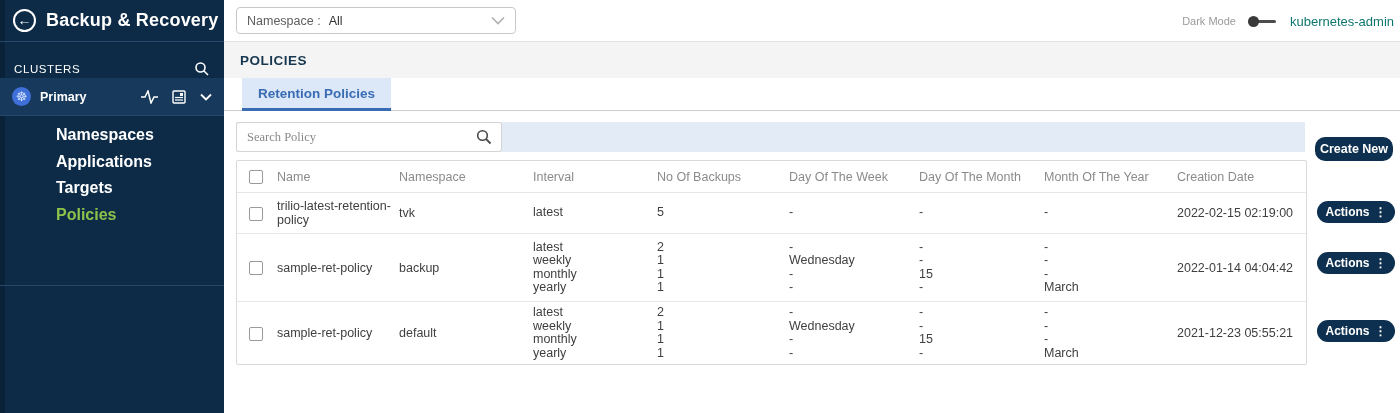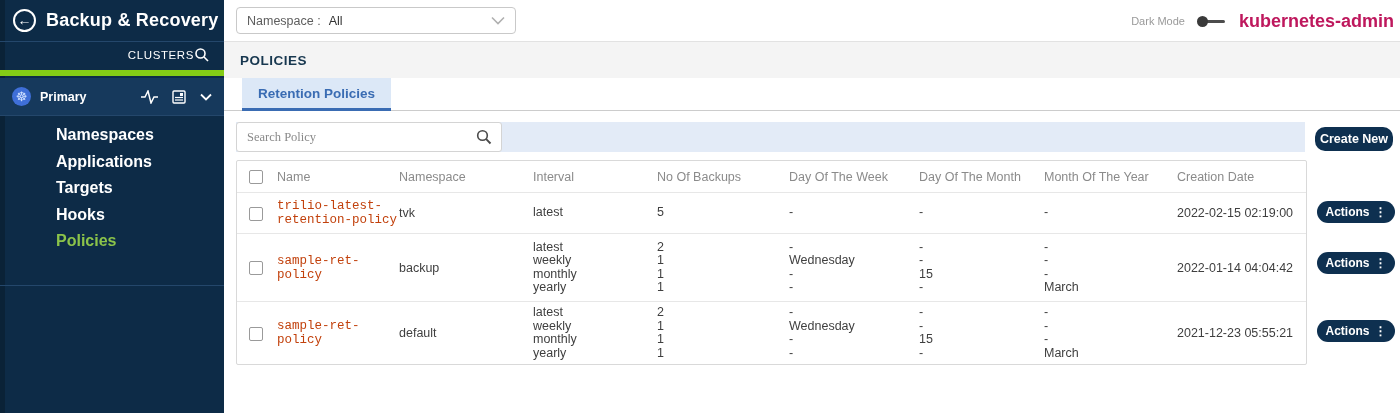--- a/index.html
+++ b/index.html
@@ -8,71 +8,71 @@
     position:relative; width:1400px; height:413px; overflow:hidden;
     font-family:"Liberation Sans", sans-serif; background:#ffffff;
     color:#3f3f3f;
   }
   
   .sidebar { position:absolute; left:0; top:0; width:224px; height:413px; background:#0d2b47; }
   .edge-strip { position:absolute; left:0; top:0; width:5px; height:413px; background:#0a2237; }
   .sb-header { position:absolute; left:0; top:0; width:224px; height:42px; display:flex; align-items:center; padding-left:13px; border-bottom:1px solid #24476b; }
   .back-icon { width:23px; height:23px; border:2px solid #ffffff; border-radius:50%; color:#fff; font-size:14px; line-height:19px; text-align:center; flex:0 0 auto; }
   .sb-title { color:#ffffff; font-weight:bold; font-size:18px; margin-left:10px; letter-spacing:0.2px; }
-  .sb-clusters { position:absolute; left:0; top:40px; width:224px; height:36px; display:flex; align-items:center; padding:0 14px; border-bottom:6px solid #84cc16;text-align:right; }
+  .sb-clusters { position:absolute; left:0; top:52px; width:224px; height:36px; display:flex; align-items:center; padding:0 14px; border-bottom:3px solid #84cc16; }
   .sb-clusters-label { color:#ffffff; font-size:11.5px; letter-spacing:0.6px; flex:1; }
   .sb-cluster-row { position:absolute; left:0; top:78px; width:224px; height:38px; background:#16395c; display:flex; align-items:center; padding:0 12px; border-bottom:1px solid #24476b; }
   .k8s-icon { width:19px; height:19px; border-radius:50%; background:#3f6fd8; color:#cfe0ff; font-size:13px; line-height:19px; text-align:center; flex:0 0 auto; }
   .cluster-name { color:#ffffff; font-size:12.5px; font-weight:bold; margin-left:9px; flex:1; }
   .cluster-icons { display:flex; align-items:center; gap:14px; }
   .sb-nav { position:absolute; left:0; top:122px; width:224px; }
   .sb-nav-item { height:26.5px; line-height:26.5px; padding-left:56px; color:#ffffff; font-size:16px; font-weight:bold; cursor:pointer; }
   .sb-nav-item.active { color:#8bc34a; }
   .sb-divider { position:absolute; left:0; top:285px; width:224px; height:0; border-bottom:1px solid #24476b; }
   
   .main { position:absolute; left:224px; top:0; width:1176px; height:413px; background:#ffffff; }
   .topbar { position:absolute; left:0; top:0; width:1176px; height:42px; background:#ffffff; border-bottom:1px solid #e2e2e2; }
   .ns-select { position:absolute; left:12px; top:7px; width:280px; height:27px; border:1px solid #c9c9c9; border-radius:4px; display:flex; align-items:center; padding:0 10px; background:#fff; cursor:pointer; }
   .ns-label { color:#5d5d5d; font-size:12.5px; }
   .ns-value { color:#333333; font-size:12.5px; margin-left:8px; flex:1; }
   .topbar-right { position:absolute; right:6px; top:0; height:42px; display:flex; align-items:center; gap:12px; }
   .dark-mode-label { color:#9a9a9a; font-size:11px; }
   .toggle { position:relative; width:30px; height:12px; cursor:pointer; }
   .toggle-track { position:absolute; left:4px; top:5px; width:24px; height:2.5px; background:#4c4c4c; border-radius:2px; }
   .toggle-knob { position:absolute; left:0; top:1px; width:11px; height:11px; background:#3a3a3a; border-radius:50%; }
-  .user-name { color:#be185d; font-size:18px; font-weight:bold; }
+  .user-name { color:#0f766e; font-size:13px; font-weight:normal; }
   .policies-band { position:absolute; left:0; top:42px; width:1176px; height:36px; background:#f4f4f4; display:flex; align-items:center; padding-left:16px; }
   .page-title { color:#17374f; font-size:13.5px; font-weight:bold; letter-spacing:0.5px; }
   .tabs-row { position:absolute; left:0; top:78px; width:1176px; height:33px; background:#ffffff; border-bottom:1px solid #cccccc; display:flex; padding-left:4px; }
   .tab { height:33px; line-height:32px; padding:0 16px; font-size:13.5px; font-weight:bold; color:#8a8a8a; cursor:pointer; }
   .tab.active { color:#3a6cb3; background:#dce8f7; border-bottom:3px solid #3a6cb3; margin-left:14px; }
   .search-band { position:absolute; left:12px; top:122px; width:1069px; height:30px; background:#e3ebf7; }
   .search-wrap { position:absolute; left:0; top:0; width:266px; height:30px; }
   .search-input { width:266px; height:30px; border:1px solid #d4d4d4; border-radius:3px; padding:0 32px 0 10px; font-size:12.5px; color:#444; font-family:Liberation Serif, serif; outline:none; }
   .search-input::placeholder { color:#8a8a8a; }
   .search-glass { position:absolute; right:10px; top:7px; }
-  .create-btn { position:absolute; left:1091px; top:127px; width:78px; height:24px; background:#0e3050; color:#ffffff; font-size:12.5px; font-weight:bold; border:none; border-radius:10px; cursor:pointer; font-family:"Liberation Sans", sans-serif; }
+  .create-btn { position:absolute; left:1091px; top:137px; width:78px; height:24px; background:#0e3050; color:#ffffff; font-size:12.5px; font-weight:bold; border:none; border-radius:10px; cursor:pointer; font-family:"Liberation Sans", sans-serif; }
   
   .table { position:absolute; left:12px; top:160px; width:1071px; background:#ffffff; border:1px solid #d9d9d9; border-radius:2px; }
   .trow { display:flex; align-items:center; width:100%; }
   .thead { height:31px; color:#8b8b8b; font-size:12.5px;justify-content:center; }
   .trow + .trow { border-top:1px solid #e7e7e7; }
   .r1 { height:41px; } .r2 { height:68px; } .r3 { height:63px; }
   .c-check { width:40px; padding-left:12px; flex:0 0 auto; }
   .c-name { width:122px; flex:0 0 auto; }
   .c-ns { width:134px; flex:0 0 auto; }
   .c-int { width:124px; flex:0 0 auto; }
   .c-bak { width:132px; flex:0 0 auto; }
   .c-dow { width:130px; flex:0 0 auto; }
   .c-dom { width:125px; flex:0 0 auto; }
   .c-moy { width:133px; flex:0 0 auto; }
   .c-date { flex:1; }
   .cell { font-size:12.5px; color:#3f3f3f; }
   .lines { white-space:pre-line; line-height:13.5px; }
-  .policy-link { color:#c2410c; cursor:pointer;font-family:Liberation Mono, monospace; }
+  .policy-link { color:#404040; cursor:pointer; }
   .checkbox { display:inline-block; width:14px; height:14px; border:1.5px solid #9a9a9a; border-radius:2px; background:#fff; cursor:pointer; vertical-align:middle; }
   .actions-btn { position:absolute; left:1093px; width:78px; height:22px; background:#0e3050; color:#ffffff; font-size:12px; font-weight:bold; border:none; border-radius:11px; cursor:pointer; display:flex; align-items:center; justify-content:center; gap:5px; font-family:"Liberation Sans", sans-serif; }
   .actions-btn .dots { font-size:12px; font-weight:bold; }
   .a1 { top:201px; } .a2 { top:252px; } .a3 { top:320px; }
   svg { display:block; }
 </style>
 </head>
 <body>
 
 <div id="app">
@@ -113,21 +113,20 @@
           <svg width="12" height="8" viewBox="0 0 12 8">
               <polyline points="1,1.5 6,6.5 11,1.5" fill="none" stroke="#ffffff" stroke-width="1.8"></polyline>
             </svg>
         </span>
       </span>
     </div>
     <div class="sb-nav">
       <div class="sb-nav-item">Namespaces</div>
       <div class="sb-nav-item">Applications</div>
       <div class="sb-nav-item">Targets</div>
-      <div class="sb-nav-item">Hooks</div>
       <div class="sb-nav-item active">Policies</div>
     </div>
     <div class="sb-divider"></div>
   </div>
 
   <div class="main">
 
     <div class="topbar">
       <div class="ns-select">
         <span class="ns-label">Namespace :</span>

